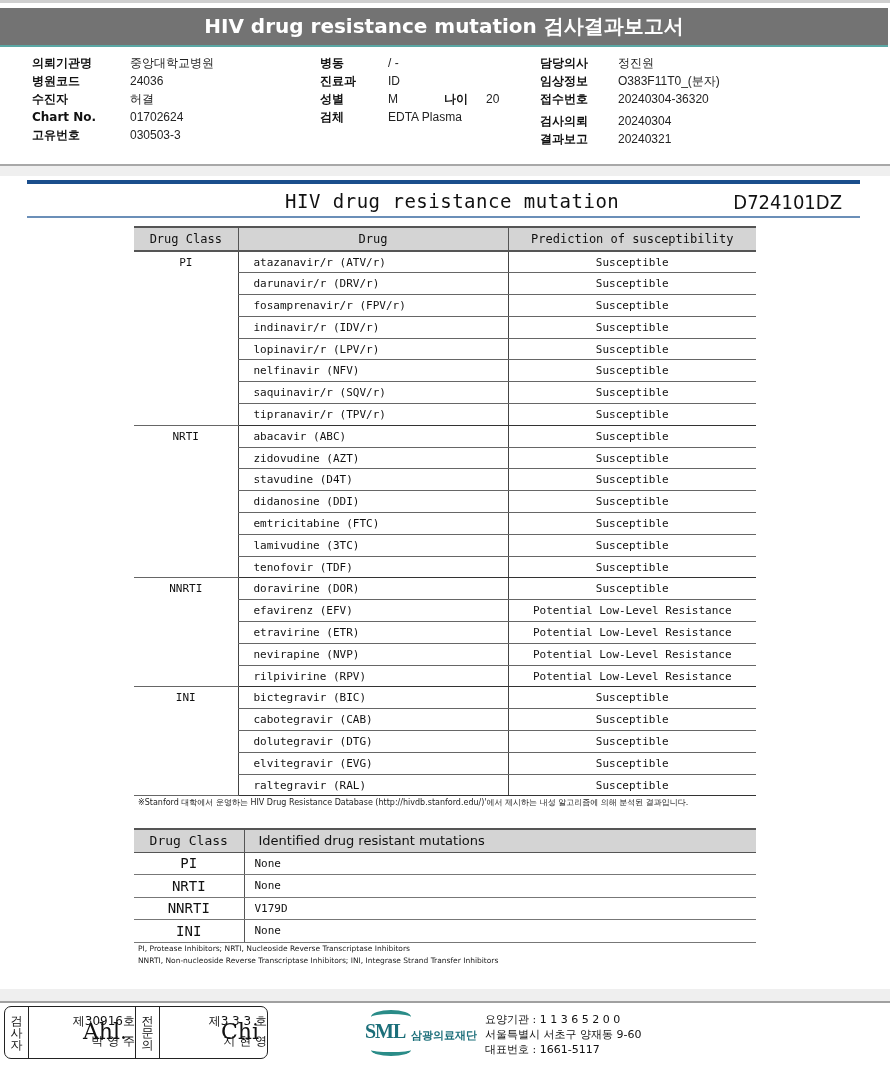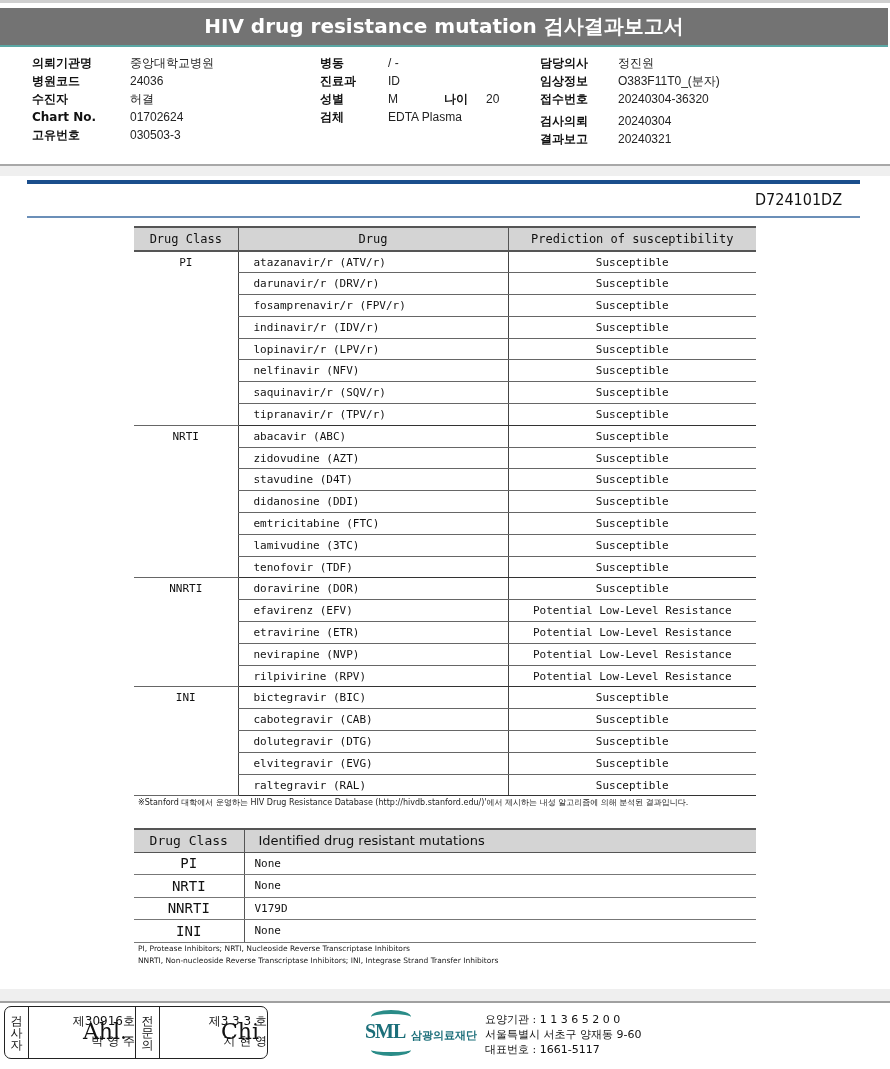--- a/index.html
+++ b/index.html
@@ -28,21 +28,21 @@
   .col3 .lbl { width: 78px; }
 
   .sep-band { position: absolute; left: 0; top: 164px; width: 890px; height: 12px; background: #efefef; border-top: 2px solid #a8a8a8; }
 
   .blue-bar { position: absolute; left: 27px; top: 180px; width: 833px; height: 4px; background: #1a4e8c; }
   .report-title {
     position: absolute; left: 27px; top: 188px; width: 833px; height: 28px;
     font-family: "DejaVu Sans Mono", monospace; font-size: 19px;
   }
   .report-title .t { position: absolute; left: 258px; top: 2px; letter-spacing: 0.5px; }
-  .report-title .code { position: absolute; right: 18px; top: 2px; font-family: "DejaVu Sans Condensed","DejaVu Sans", sans-serif; font-size: 16px; }
+  .report-title .code { position: absolute; right: 18px; top: 2px; font-family: "DejaVu Sans Condensed","DejaVu Sans", sans-serif; font-size: 20px; }
   .blue-thin { position: absolute; left: 27px; top: 216px; width: 833px; height: 2px; background: #6b8fb8; }
 
   table { border-collapse: collapse; font-family: "DejaVu Sans Mono", monospace; font-size: 11px; }
   .main-table { position: absolute; left: 134px; top: 226px; width: 622px; }
   .main-table th {
     background: #d4d4d4; font-weight: normal; height: 24px; font-size: 12px;
     border-top: 2px solid #555; border-bottom: 2px solid #555; border-left: 1px solid #555;
   }
   .main-table th:first-child { border-left: none; }
   .main-table td { height: 21.8px; border-bottom: 1px solid #666; border-left: 1px solid #444; padding-left: 15px; white-space: nowrap; }
@@ -154,20 +154,21 @@
   <div class="row">
       <span class="lbl">결과보고</span>
       <span class="val">20240321</span>
     </div>
 </div>
 
 <div class="sep-band"></div>
 
 <div class="blue-bar"></div>
 <div class="report-title">
+  <span class="t">HIV drug resistance mutation</span>
   <span class="code">D724101DZ</span>
 </div>
 <div class="blue-thin"></div>
 
 <table class="main-table">
   <colgroup>
       <col style="width:104px">
       <col style="width:270px">
       <col style="width:248px">
     </colgroup>

